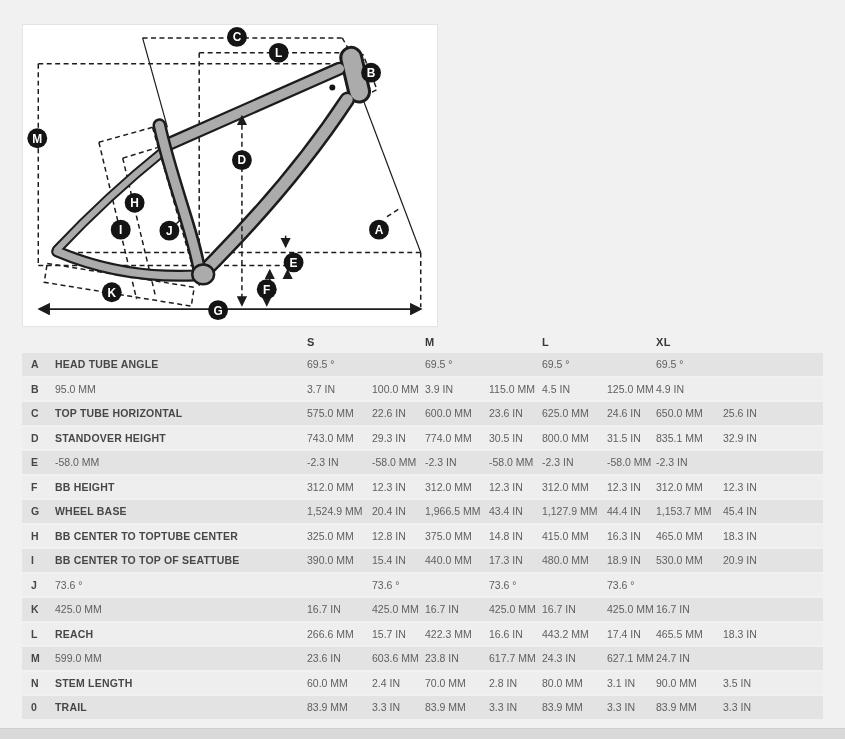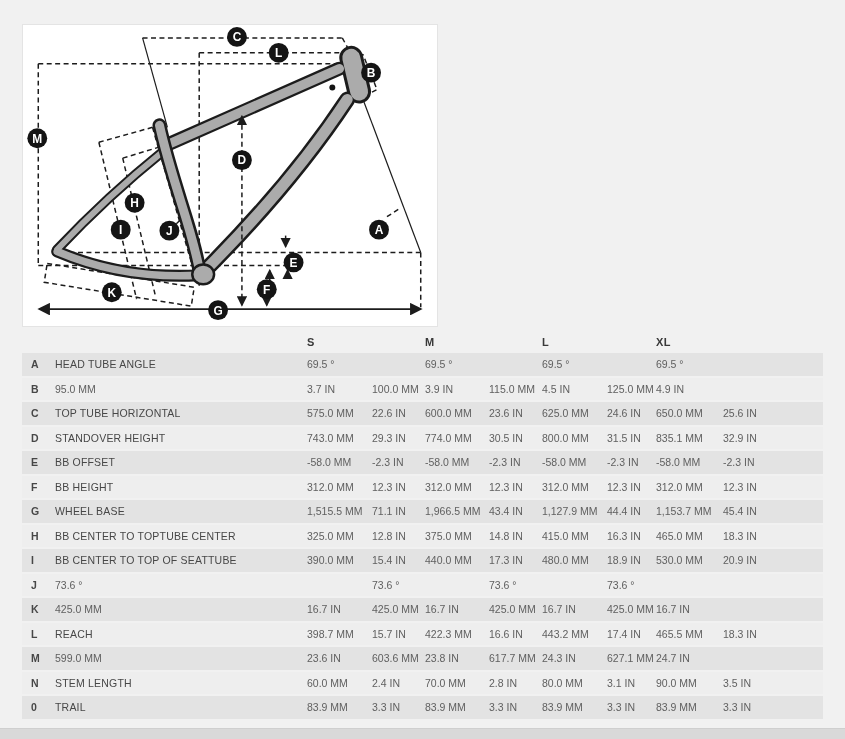--- a/index.html
+++ b/index.html
@@ -33,21 +33,21 @@
     box-sizing:border-box;
   }
   .geo-header{height:20px;margin-bottom:1px;}
   .geo-header .h-size{
     font-size:11px;font-weight:bold;color:#393939;letter-spacing:.3px;
   }
   .geo-row{height:22.5px;margin-bottom:2px;}
   .geo-row.dark{background:#e3e3e3;}
   .geo-row.light{background:#eeeeee;}
   .cell-letter{font-size:10.5px;font-weight:bold;color:#474747;}
-  .cell-name{font-size:10.5px;font-weight:normal;color:#474747;letter-spacing:.2px;}
+  .cell-name{font-size:10.5px;font-weight:bold;color:#474747;letter-spacing:.2px;}
   .cell-value{font-size:10.5px;color:#606060;white-space:nowrap;}
 
   
   .bottom-bar{
     position:absolute;left:0;bottom:0;width:845px;height:11px;
     background:#d9d9d9;border-top:1px solid #cfcfcf;box-sizing:border-box;
   }
 </style>
 </head>
 <body>
@@ -232,21 +232,20 @@
         <div class="cell-value">29.3 IN</div>
         <div class="cell-value">774.0 MM</div>
         <div class="cell-value">30.5 IN</div>
         <div class="cell-value">800.0 MM</div>
         <div class="cell-value">31.5 IN</div>
         <div class="cell-value">835.1 MM</div>
         <div class="cell-value">32.9 IN</div>
       </div>
       <div class="geo-grid geo-row dark">
         <div class="cell-letter">E</div>
-        <div class="cell-name">BB OFFSET</div>
         <div class="cell-value">-58.0 MM</div>
         <div class="cell-value">-2.3 IN</div>
         <div class="cell-value">-58.0 MM</div>
         <div class="cell-value">-2.3 IN</div>
         <div class="cell-value">-58.0 MM</div>
         <div class="cell-value">-2.3 IN</div>
         <div class="cell-value">-58.0 MM</div>
         <div class="cell-value">-2.3 IN</div>
       </div>
       <div class="geo-grid geo-row light">
@@ -257,22 +256,22 @@
         <div class="cell-value">312.0 MM</div>
         <div class="cell-value">12.3 IN</div>
         <div class="cell-value">312.0 MM</div>
         <div class="cell-value">12.3 IN</div>
         <div class="cell-value">312.0 MM</div>
         <div class="cell-value">12.3 IN</div>
       </div>
       <div class="geo-grid geo-row dark">
         <div class="cell-letter">G</div>
         <div class="cell-name">WHEEL BASE</div>
-        <div class="cell-value">1,515.5 MM</div>
-        <div class="cell-value">71.1 IN</div>
+        <div class="cell-value">1,524.9 MM</div>
+        <div class="cell-value">20.4 IN</div>
         <div class="cell-value">1,966.5 MM</div>
         <div class="cell-value">43.4 IN</div>
         <div class="cell-value">1,127.9 MM</div>
         <div class="cell-value">44.4 IN</div>
         <div class="cell-value">1,153.7 MM</div>
         <div class="cell-value">45.4 IN</div>
       </div>
       <div class="geo-grid geo-row light">
         <div class="cell-letter">H</div>
         <div class="cell-name">BB CENTER TO TOPTUBE CENTER</div>
@@ -315,21 +314,21 @@
         <div class="cell-value">425.0 MM</div>
         <div class="cell-value">16.7 IN</div>
         <div class="cell-value">425.0 MM</div>
         <div class="cell-value">16.7 IN</div>
         <div class="cell-value">425.0 MM</div>
         <div class="cell-value">16.7 IN</div>
       </div>
       <div class="geo-grid geo-row light">
         <div class="cell-letter">L</div>
         <div class="cell-name">REACH</div>
-        <div class="cell-value">398.7 MM</div>
+        <div class="cell-value">266.6 MM</div>
         <div class="cell-value">15.7 IN</div>
         <div class="cell-value">422.3 MM</div>
         <div class="cell-value">16.6 IN</div>
         <div class="cell-value">443.2 MM</div>
         <div class="cell-value">17.4 IN</div>
         <div class="cell-value">465.5 MM</div>
         <div class="cell-value">18.3 IN</div>
       </div>
       <div class="geo-grid geo-row dark">
         <div class="cell-letter">M</div>

